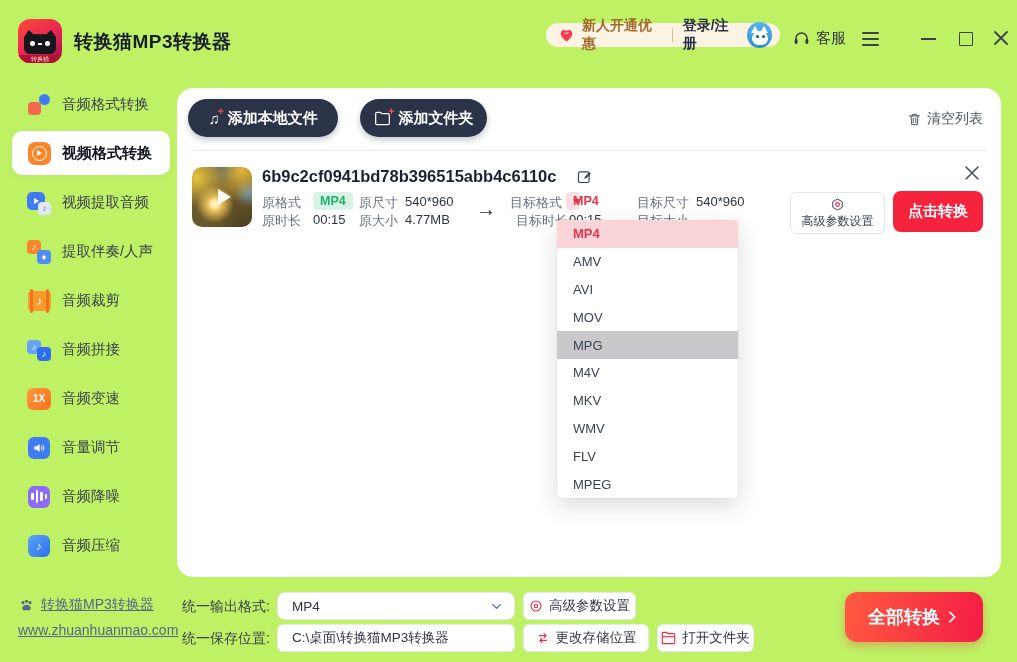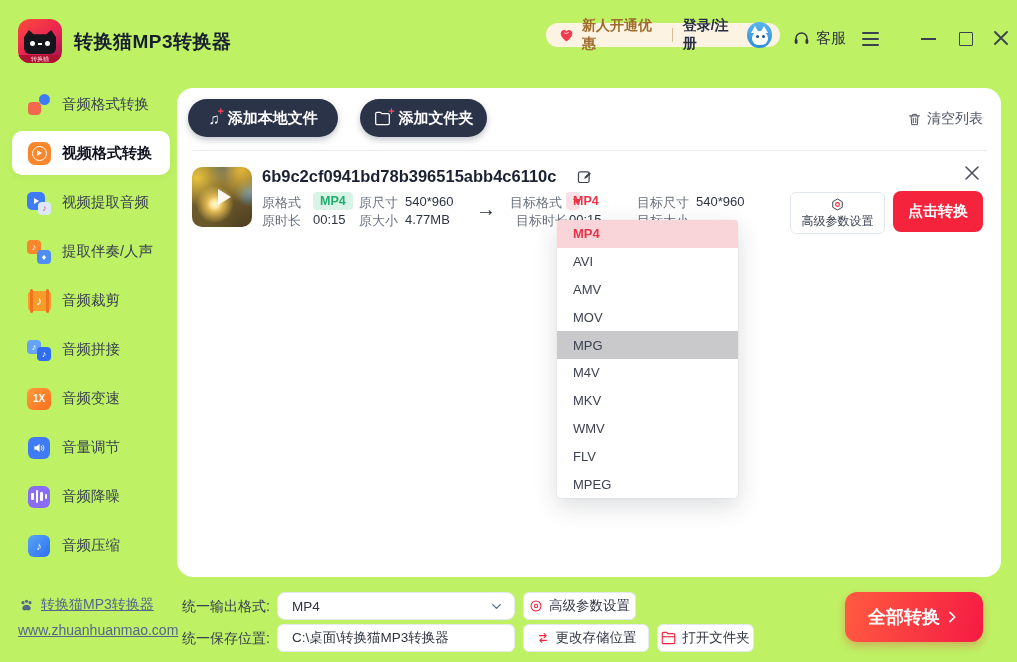--- a/index.html
+++ b/index.html
@@ -366,22 +366,22 @@
     </div>
     <div class="btn-convert">
         <span>点击转换</span>
       </div>
     <svg class="row-close" viewBox="0 0 16 16">
       <path d="M2 2l12 12M14 2L2 14" stroke="#4a5160" stroke-width="1.6" stroke-linecap="round"></path>
     </svg>
 
     <div class="dropdown">
       <div class="opt selected">MP4</div>
+      <div class="opt">AMV</div>
       <div class="opt">AVI</div>
-      <div class="opt">AMV</div>
       <div class="opt">MOV</div>
       <div class="opt hovered">MPG</div>
       <div class="opt">M4V</div>
       <div class="opt">MKV</div>
       <div class="opt">WMV</div>
       <div class="opt">FLV</div>
       <div class="opt">MPEG</div>
     </div>
   </div>
 

